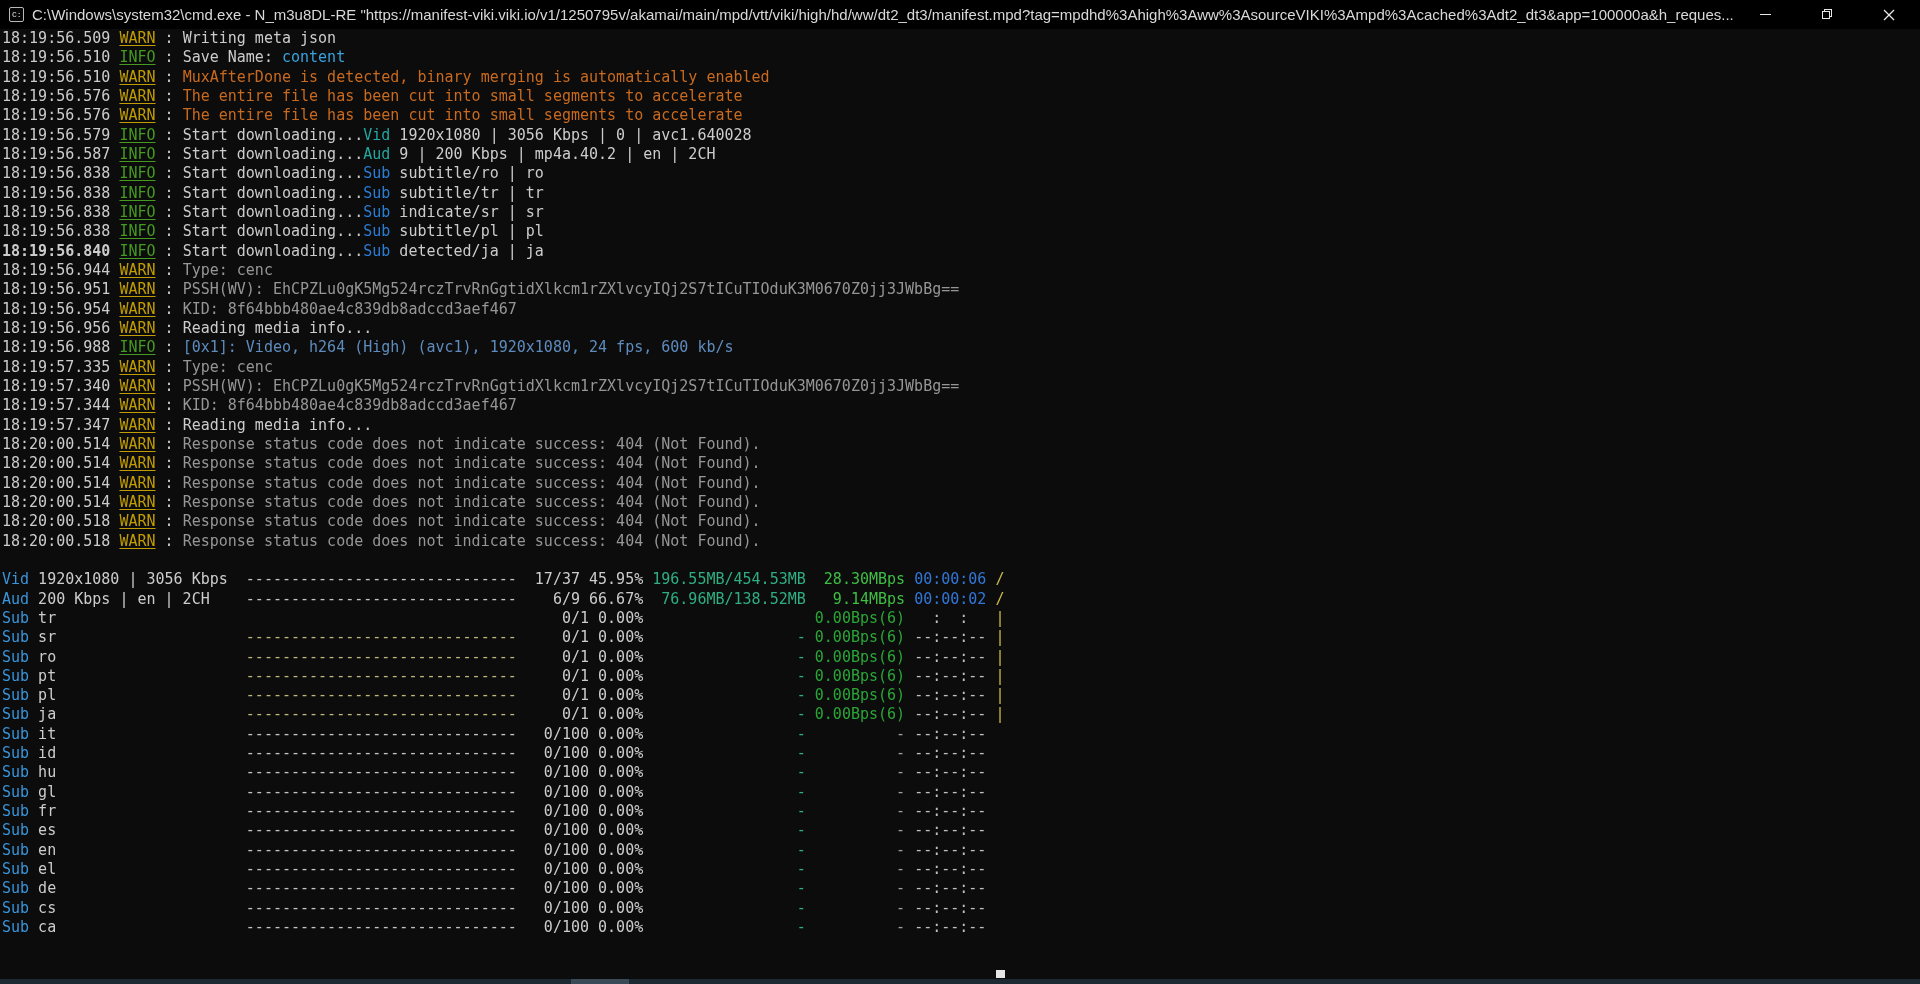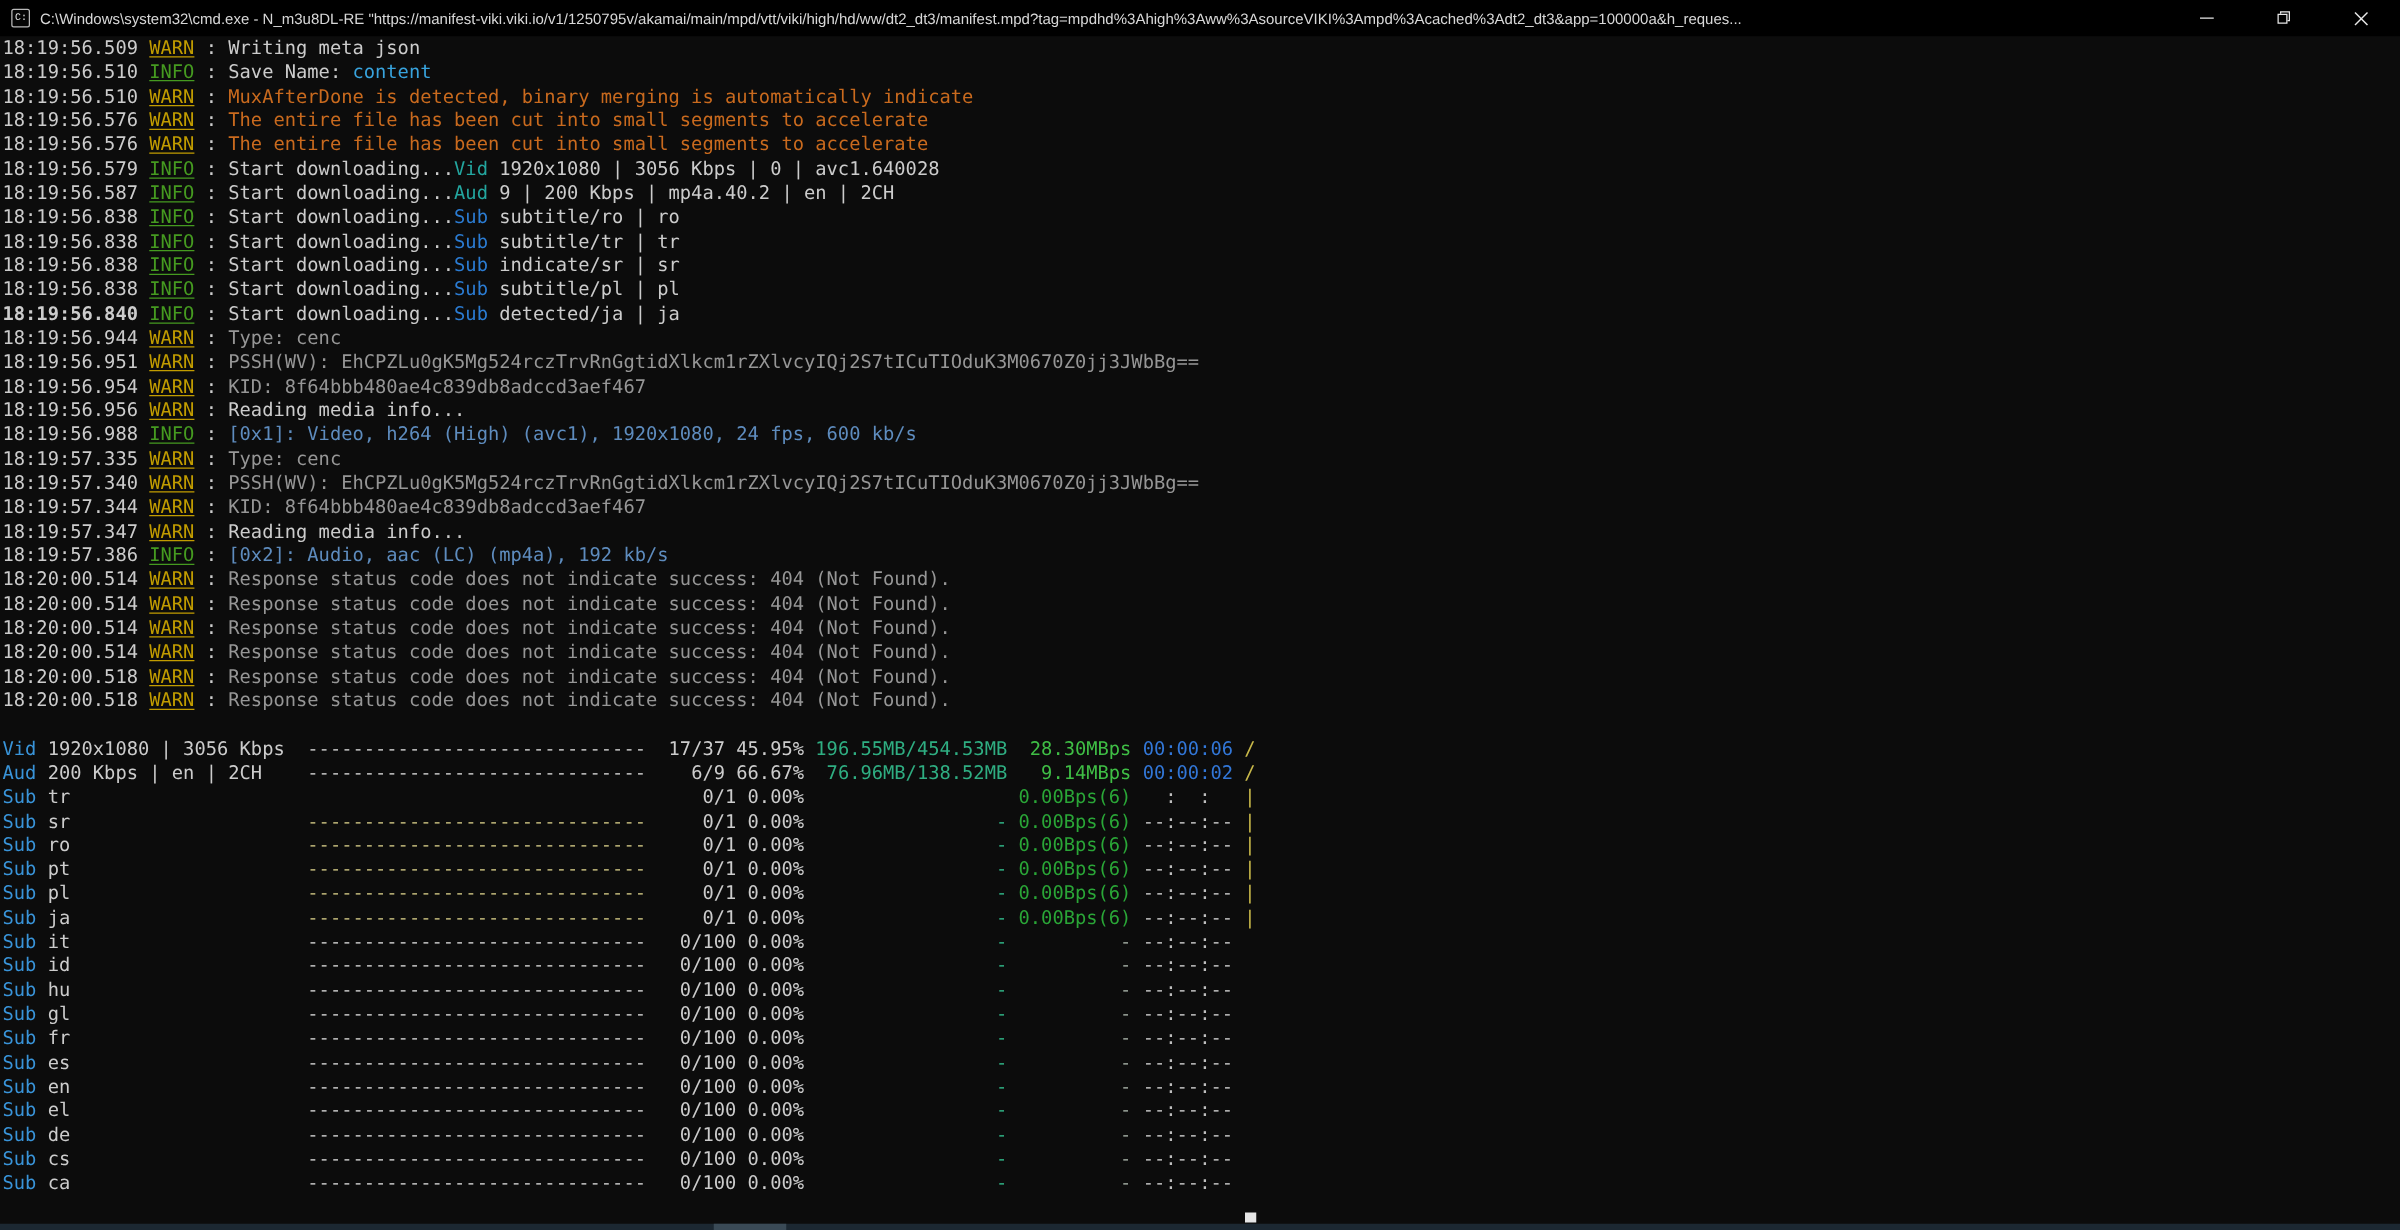--- a/index.html
+++ b/index.html
@@ -12,21 +12,21 @@
     position:absolute;top:0;left:0;width:1920px;height:29px;background:#000;
     display:flex;align-items:center;
   }
   .cmd-icon{
     width:15px;height:15px;margin-left:9px;margin-right:8px;flex:0 0 auto;
     background:#050505;border:1px solid #b9b9b9;border-radius:2px;
     color:#e8e8e8;font-size:8px;line-height:13px;text-align:left;
     font-family:"Liberation Mono",monospace;padding-left:2px;box-sizing:border-box;
   }
   .title-text{
-    color:#d8d8d8;font-size:12px;white-space:nowrap;overflow:hidden;
+    color:#d8d8d8;font-size:15px;white-space:nowrap;overflow:hidden;
     text-overflow:clip;flex:1 1 auto;
   }
   .win-btns{display:flex;flex:0 0 auto;height:29px;}
   .win-btn{
     width:62px;height:29px;display:flex;align-items:center;justify-content:center;
     background:transparent;
   }
   .min-glyph{width:11px;height:1px;background:#e8e8e8;}
   .restore-glyph{position:relative;width:11px;height:11px;}
   .restore-glyph .back{
@@ -70,40 +70,39 @@
         <line x1="1" y1="1" x2="11" y2="11" stroke="#e8e8e8" stroke-width="1.2"></line>
         <line x1="11" y1="1" x2="1" y2="11" stroke="#e8e8e8" stroke-width="1.2"></line>
       </svg>
     </div>
   </div>
 </div>
 
 <div class="term">
     <div class="term-line"><span style="color: rgb(204, 204, 204);">18:19:56.509 </span><span class="lvl" style="color: rgb(193, 156, 0);">WARN</span><span style="color: rgb(204, 204, 204);"> : </span><span style="color: rgb(204, 204, 204);">Writing meta json</span></div>
     <div class="term-line"><span style="color: rgb(204, 204, 204);">18:19:56.510 </span><span class="lvl" style="color: rgb(69, 154, 32);">INFO</span><span style="color: rgb(204, 204, 204);"> : </span><span style="color: rgb(204, 204, 204);">Save Name: </span><span style="color: rgb(56, 163, 221);">content</span></div>
-    <div class="term-line"><span style="color: rgb(204, 204, 204);">18:19:56.510 </span><span class="lvl" style="color: rgb(193, 156, 0);">WARN</span><span style="color: rgb(204, 204, 204);"> : </span><span style="color: rgb(201, 106, 30);">MuxAfterDone is detected, binary merging is automatically indicate</span></div>
+    <div class="term-line"><span style="color: rgb(204, 204, 204);">18:19:56.510 </span><span class="lvl" style="color: rgb(193, 156, 0);">WARN</span><span style="color: rgb(204, 204, 204);"> : </span><span style="color: rgb(201, 106, 30);">MuxAfterDone is detected, binary merging is automatically enabled</span></div>
     <div class="term-line"><span style="color: rgb(204, 204, 204);">18:19:56.576 </span><span class="lvl" style="color: rgb(193, 156, 0);">WARN</span><span style="color: rgb(204, 204, 204);"> : </span><span style="color: rgb(201, 106, 30);">The entire file has been cut into small segments to accelerate</span></div>
     <div class="term-line"><span style="color: rgb(204, 204, 204);">18:19:56.576 </span><span class="lvl" style="color: rgb(193, 156, 0);">WARN</span><span style="color: rgb(204, 204, 204);"> : </span><span style="color: rgb(201, 106, 30);">The entire file has been cut into small segments to accelerate</span></div>
     <div class="term-line"><span style="color: rgb(204, 204, 204);">18:19:56.579 </span><span class="lvl" style="color: rgb(69, 154, 32);">INFO</span><span style="color: rgb(204, 204, 204);"> : </span><span style="color: rgb(204, 204, 204);">Start downloading...</span><span style="color: rgb(35, 166, 159);">Vid</span><span style="color: rgb(204, 204, 204);"> 1920x1080 | 3056 Kbps | 0 | avc1.640028</span></div>
     <div class="term-line"><span style="color: rgb(204, 204, 204);">18:19:56.587 </span><span class="lvl" style="color: rgb(69, 154, 32);">INFO</span><span style="color: rgb(204, 204, 204);"> : </span><span style="color: rgb(204, 204, 204);">Start downloading...</span><span style="color: rgb(35, 166, 159);">Aud</span><span style="color: rgb(204, 204, 204);"> 9 | 200 Kbps | mp4a.40.2 | en | 2CH</span></div>
     <div class="term-line"><span style="color: rgb(204, 204, 204);">18:19:56.838 </span><span class="lvl" style="color: rgb(69, 154, 32);">INFO</span><span style="color: rgb(204, 204, 204);"> : </span><span style="color: rgb(204, 204, 204);">Start downloading...</span><span style="color: rgb(43, 124, 211);">Sub</span><span style="color: rgb(204, 204, 204);"> subtitle/ro | ro</span></div>
     <div class="term-line"><span style="color: rgb(204, 204, 204);">18:19:56.838 </span><span class="lvl" style="color: rgb(69, 154, 32);">INFO</span><span style="color: rgb(204, 204, 204);"> : </span><span style="color: rgb(204, 204, 204);">Start downloading...</span><span style="color: rgb(43, 124, 211);">Sub</span><span style="color: rgb(204, 204, 204);"> subtitle/tr | tr</span></div>
     <div class="term-line"><span style="color: rgb(204, 204, 204);">18:19:56.838 </span><span class="lvl" style="color: rgb(69, 154, 32);">INFO</span><span style="color: rgb(204, 204, 204);"> : </span><span style="color: rgb(204, 204, 204);">Start downloading...</span><span style="color: rgb(43, 124, 211);">Sub</span><span style="color: rgb(204, 204, 204);"> indicate/sr | sr</span></div>
     <div class="term-line"><span style="color: rgb(204, 204, 204);">18:19:56.838 </span><span class="lvl" style="color: rgb(69, 154, 32);">INFO</span><span style="color: rgb(204, 204, 204);"> : </span><span style="color: rgb(204, 204, 204);">Start downloading...</span><span style="color: rgb(43, 124, 211);">Sub</span><span style="color: rgb(204, 204, 204);"> subtitle/pl | pl</span></div>
     <div class="term-line"><span style="color: rgb(204, 204, 204); font-weight: bold;">18:19:56.840 </span><span class="lvl" style="color: rgb(69, 154, 32);">INFO</span><span style="color: rgb(204, 204, 204);"> : </span><span style="color: rgb(204, 204, 204);">Start downloading...</span><span style="color: rgb(43, 124, 211);">Sub</span><span style="color: rgb(204, 204, 204);"> detected/ja | ja</span></div>
     <div class="term-line"><span style="color: rgb(204, 204, 204);">18:19:56.944 </span><span class="lvl" style="color: rgb(193, 156, 0);">WARN</span><span style="color: rgb(204, 204, 204);"> : </span><span style="color: rgb(150, 150, 150);">Type: cenc</span></div>
     <div class="term-line"><span style="color: rgb(204, 204, 204);">18:19:56.951 </span><span class="lvl" style="color: rgb(193, 156, 0);">WARN</span><span style="color: rgb(204, 204, 204);"> : </span><span style="color: rgb(150, 150, 150);">PSSH(WV): EhCPZLu0gK5Mg524rczTrvRnGgtidXlkcm1rZXlvcyIQj2S7tICuTIOduK3M0670Z0jj3JWbBg==</span></div>
     <div class="term-line"><span style="color: rgb(204, 204, 204);">18:19:56.954 </span><span class="lvl" style="color: rgb(193, 156, 0);">WARN</span><span style="color: rgb(204, 204, 204);"> : </span><span style="color: rgb(150, 150, 150);">KID: 8f64bbb480ae4c839db8adccd3aef467</span></div>
     <div class="term-line"><span style="color: rgb(204, 204, 204);">18:19:56.956 </span><span class="lvl" style="color: rgb(193, 156, 0);">WARN</span><span style="color: rgb(204, 204, 204);"> : </span><span style="color: rgb(204, 204, 204);">Reading media info...</span></div>
     <div class="term-line"><span style="color: rgb(204, 204, 204);">18:19:56.988 </span><span class="lvl" style="color: rgb(69, 154, 32);">INFO</span><span style="color: rgb(204, 204, 204);"> : </span><span style="color: rgb(94, 140, 190);">[0x1]: Video, h264 (High) (avc1), 1920x1080, 24 fps, 600 kb/s</span></div>
     <div class="term-line"><span style="color: rgb(204, 204, 204);">18:19:57.335 </span><span class="lvl" style="color: rgb(193, 156, 0);">WARN</span><span style="color: rgb(204, 204, 204);"> : </span><span style="color: rgb(150, 150, 150);">Type: cenc</span></div>
     <div class="term-line"><span style="color: rgb(204, 204, 204);">18:19:57.340 </span><span class="lvl" style="color: rgb(193, 156, 0);">WARN</span><span style="color: rgb(204, 204, 204);"> : </span><span style="color: rgb(150, 150, 150);">PSSH(WV): EhCPZLu0gK5Mg524rczTrvRnGgtidXlkcm1rZXlvcyIQj2S7tICuTIOduK3M0670Z0jj3JWbBg==</span></div>
     <div class="term-line"><span style="color: rgb(204, 204, 204);">18:19:57.344 </span><span class="lvl" style="color: rgb(193, 156, 0);">WARN</span><span style="color: rgb(204, 204, 204);"> : </span><span style="color: rgb(150, 150, 150);">KID: 8f64bbb480ae4c839db8adccd3aef467</span></div>
     <div class="term-line"><span style="color: rgb(204, 204, 204);">18:19:57.347 </span><span class="lvl" style="color: rgb(193, 156, 0);">WARN</span><span style="color: rgb(204, 204, 204);"> : </span><span style="color: rgb(204, 204, 204);">Reading media info...</span></div>
-    <div class="term-line"><span style="color: rgb(204, 204, 204);">18:19:57.386 </span><span class="lvl" style="color: rgb(69, 154, 32);">INFO</span><span style="color: rgb(204, 204, 204);"> : </span><span style="color: rgb(94, 140, 190);">[0x2]: Audio, aac (LC) (mp4a), 192 kb/s</span></div>
     <div class="term-line"><span style="color: rgb(204, 204, 204);">18:20:00.514 </span><span class="lvl" style="color: rgb(193, 156, 0);">WARN</span><span style="color: rgb(204, 204, 204);"> : </span><span style="color: rgb(150, 150, 150);">Response status code does not indicate success: 404 (Not Found).</span></div>
     <div class="term-line"><span style="color: rgb(204, 204, 204);">18:20:00.514 </span><span class="lvl" style="color: rgb(193, 156, 0);">WARN</span><span style="color: rgb(204, 204, 204);"> : </span><span style="color: rgb(150, 150, 150);">Response status code does not indicate success: 404 (Not Found).</span></div>
     <div class="term-line"><span style="color: rgb(204, 204, 204);">18:20:00.514 </span><span class="lvl" style="color: rgb(193, 156, 0);">WARN</span><span style="color: rgb(204, 204, 204);"> : </span><span style="color: rgb(150, 150, 150);">Response status code does not indicate success: 404 (Not Found).</span></div>
     <div class="term-line"><span style="color: rgb(204, 204, 204);">18:20:00.514 </span><span class="lvl" style="color: rgb(193, 156, 0);">WARN</span><span style="color: rgb(204, 204, 204);"> : </span><span style="color: rgb(150, 150, 150);">Response status code does not indicate success: 404 (Not Found).</span></div>
     <div class="term-line"><span style="color: rgb(204, 204, 204);">18:20:00.518 </span><span class="lvl" style="color: rgb(193, 156, 0);">WARN</span><span style="color: rgb(204, 204, 204);"> : </span><span style="color: rgb(150, 150, 150);">Response status code does not indicate success: 404 (Not Found).</span></div>
     <div class="term-line"><span style="color: rgb(204, 204, 204);">18:20:00.518 </span><span class="lvl" style="color: rgb(193, 156, 0);">WARN</span><span style="color: rgb(204, 204, 204);"> : </span><span style="color: rgb(150, 150, 150);">Response status code does not indicate success: 404 (Not Found).</span></div>
     <div class="term-line"></div>
     <div class="term-line"><span style="color: rgb(57, 148, 217);">Vid</span><span style="color: rgb(204, 204, 204);"> 1920x1080 | 3056 Kbps  </span><span style="color: rgb(194, 194, 194);">------------------------------</span><span style="color: rgb(204, 204, 204);">  17/37 45.95%</span><span style="color: rgb(47, 174, 130);"> 196.55MB/454.53MB</span><span style="color: rgb(63, 190, 69);">  28.30MBps</span><span style="color: rgb(50, 119, 216);"> 00:00:06</span><span style="color: rgb(201, 185, 74);"> /</span></div>
     <div class="term-line"><span style="color: rgb(57, 148, 217);">Aud</span><span style="color: rgb(204, 204, 204);"> 200 Kbps | en | 2CH    </span><span style="color: rgb(194, 194, 194);">------------------------------</span><span style="color: rgb(204, 204, 204);">    6/9 66.67%</span><span style="color: rgb(47, 174, 130);">  76.96MB/138.52MB</span><span style="color: rgb(63, 190, 69);">   9.14MBps</span><span style="color: rgb(50, 119, 216);"> 00:00:02</span><span style="color: rgb(201, 185, 74);"> /</span></div>
     <div class="term-line"><span style="color: rgb(57, 148, 217);">Sub</span><span style="color: rgb(204, 204, 204);"> tr                     </span><span style="color: rgb(194, 194, 194);">                              </span><span style="color: rgb(204, 204, 204);">     0/1 0.00%</span><span style="color: rgb(47, 174, 130);">                  </span><span style="color: rgb(42, 166, 55);"> 0.00Bps(6)</span><span style="color: rgb(191, 191, 191);">   :  :  </span><span style="color: rgb(201, 185, 74);"> |</span></div>

